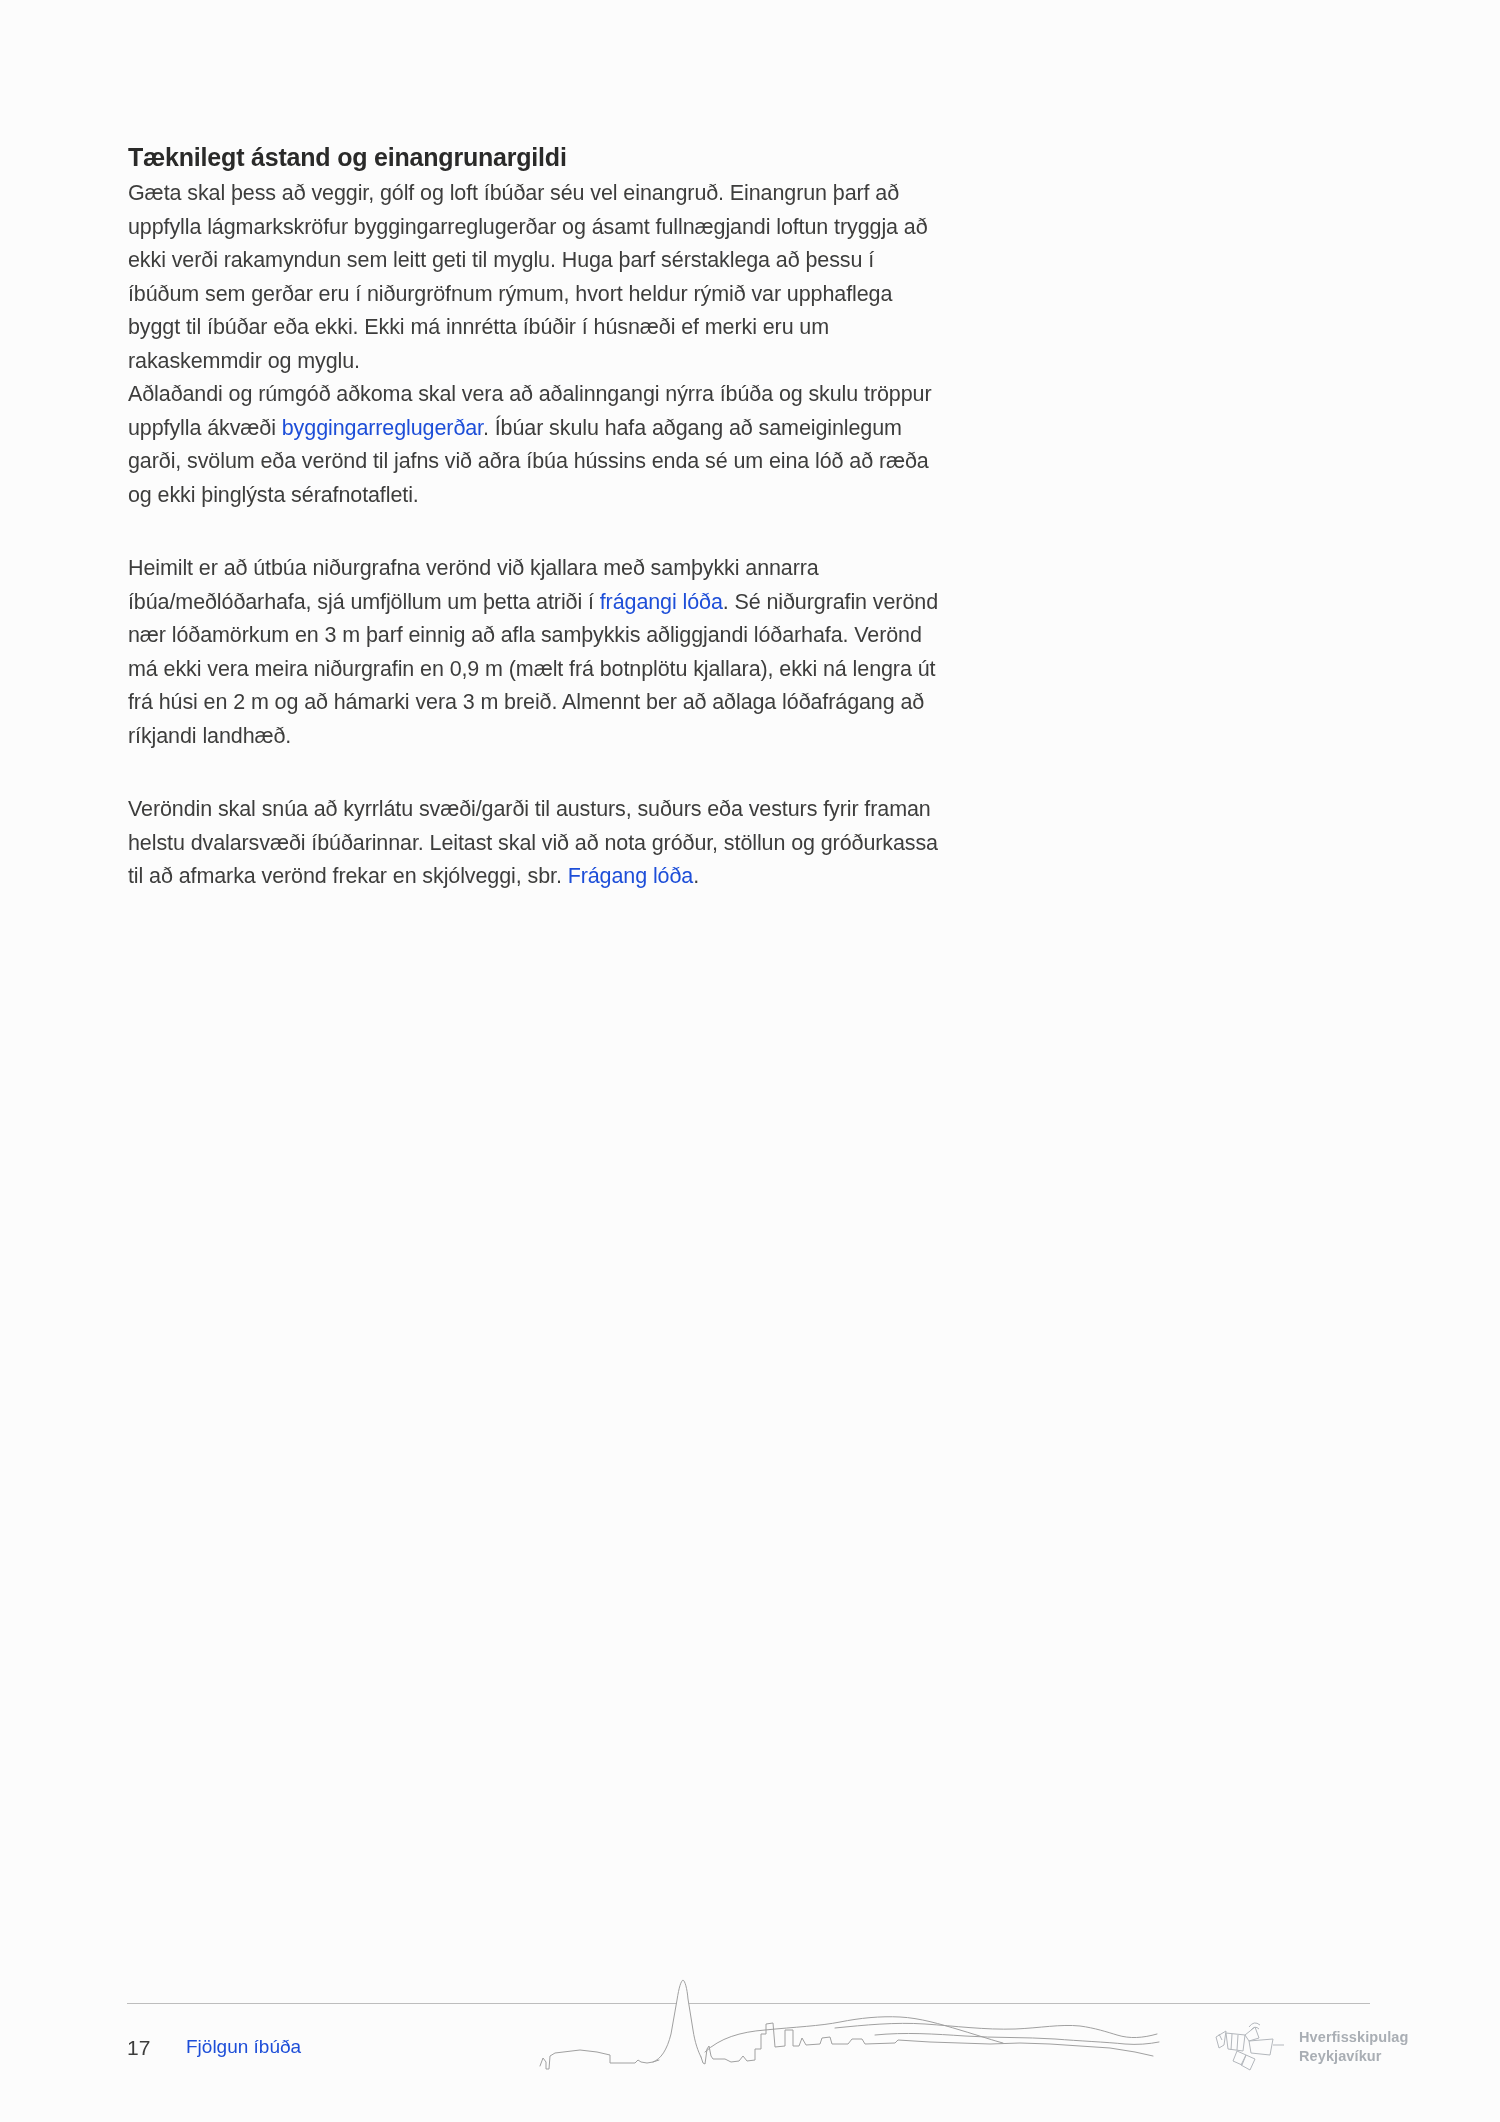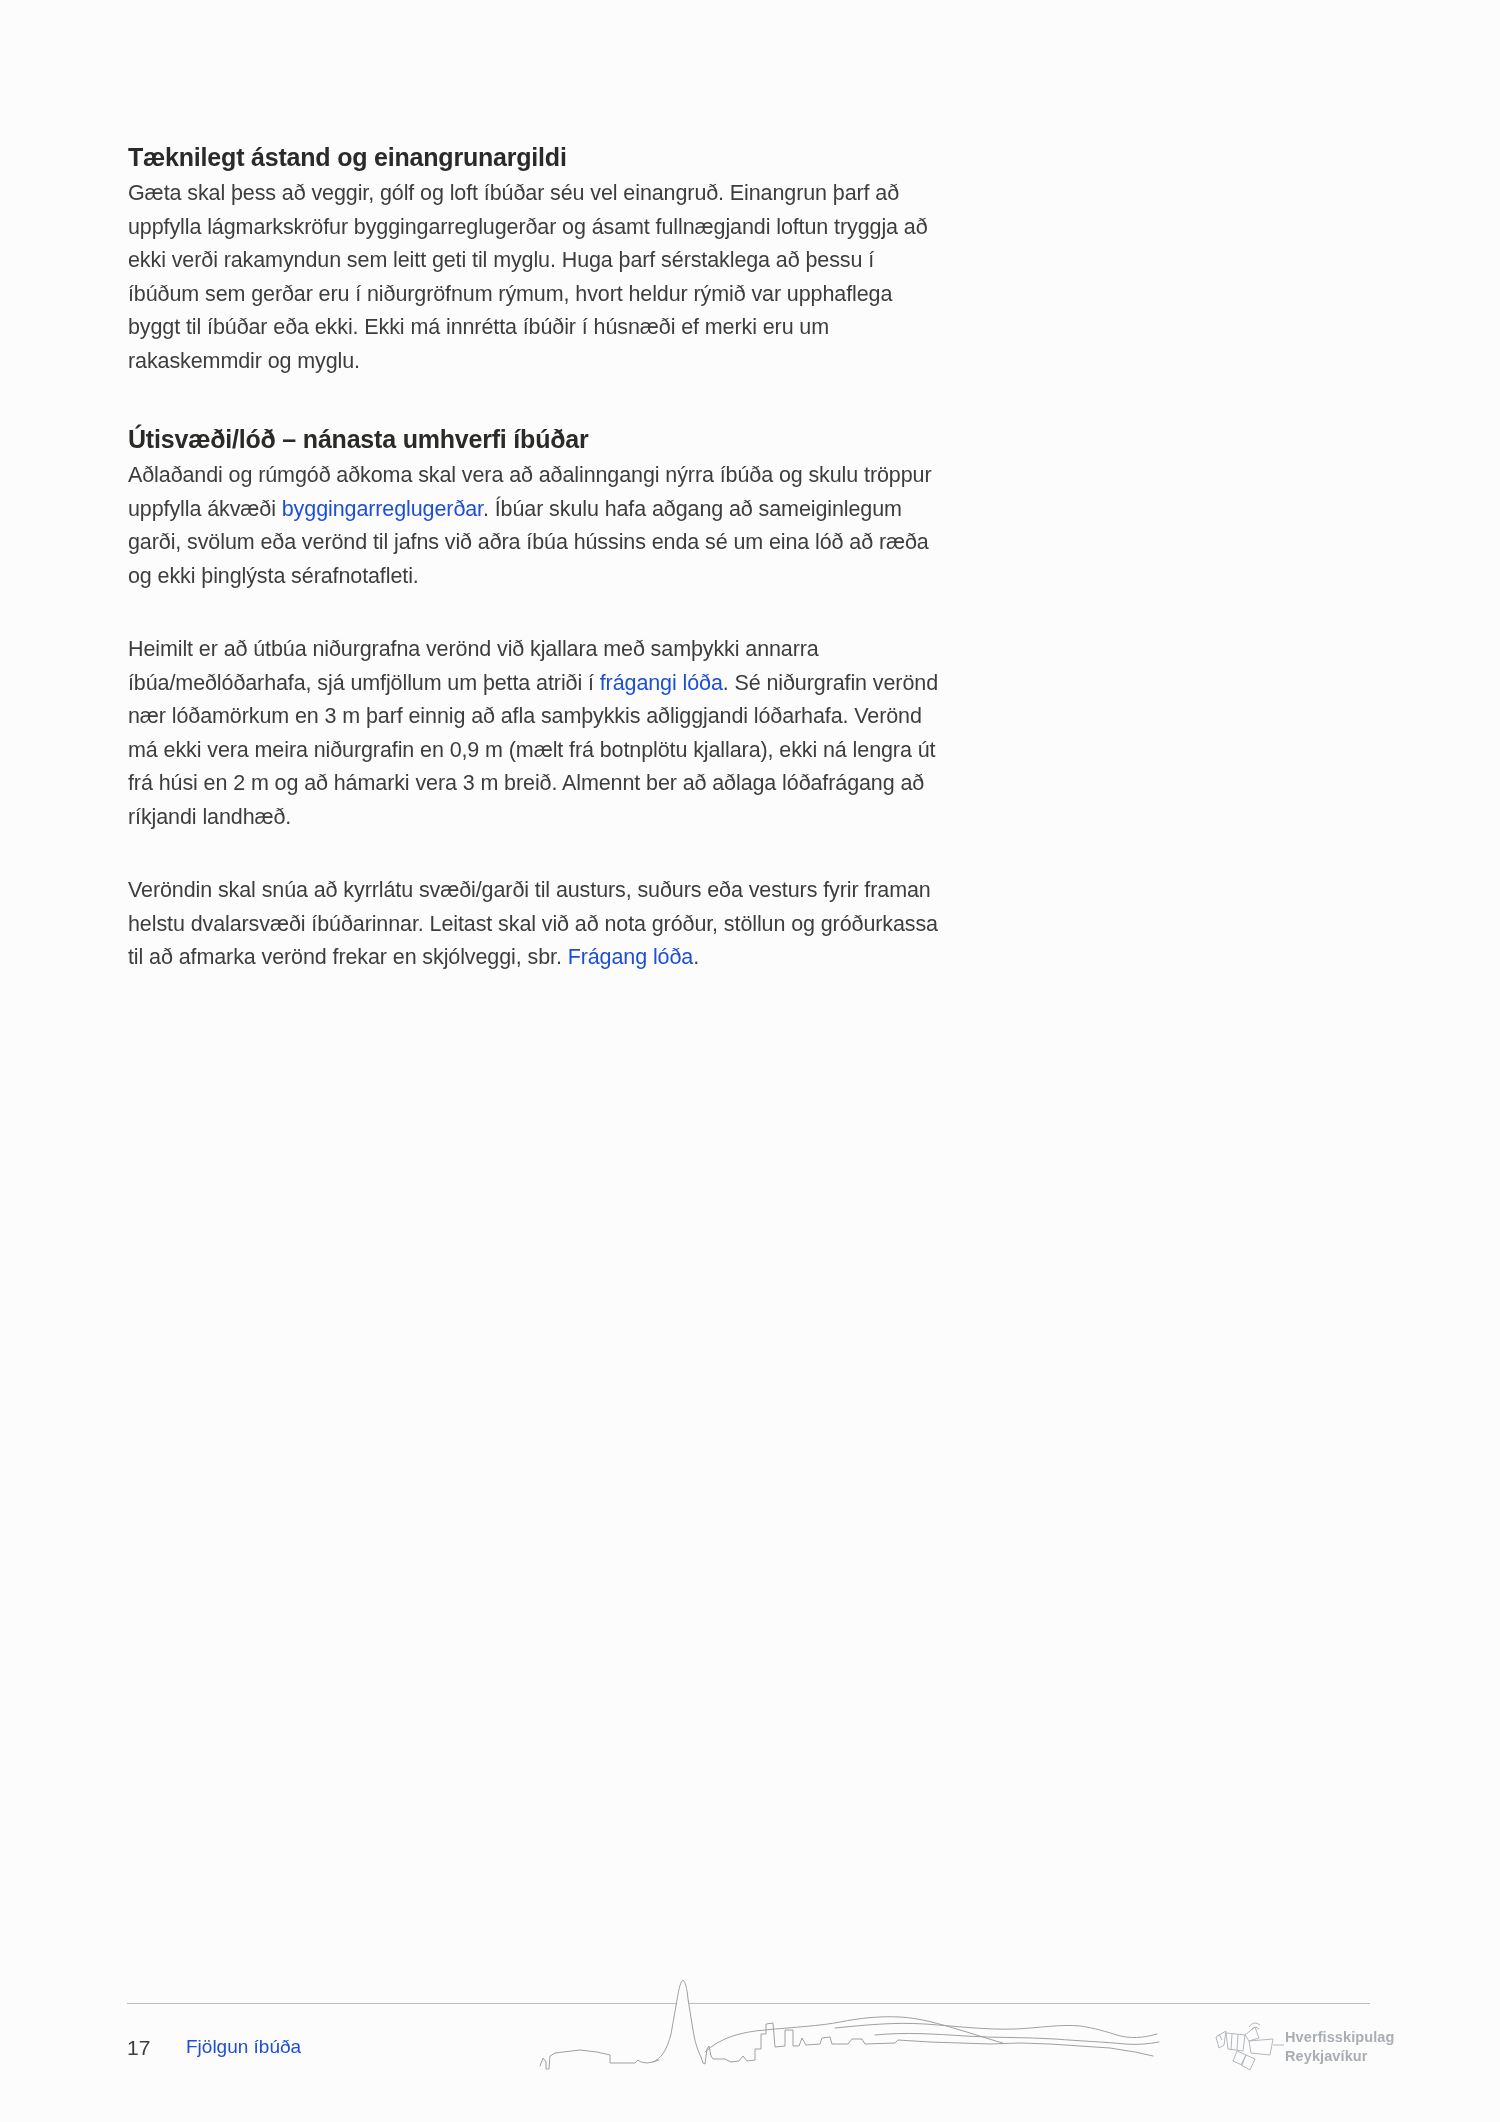--- a/index.html
+++ b/index.html
@@ -43,37 +43,36 @@
     position:absolute;left:127px;top:2036px;font-size:21px;color:#3d3d3c;
   }
   .footer-label{
     position:absolute;left:186px;top:2036px;font-size:19px;color:#1d4ed8;
   }
   .logo{
     position:absolute;left:1213px;top:2020px;display:flex;align-items:center;
   }
   .logo svg{display:block;}
   .logo-text{
-    margin-left:0;font-size:14.5px;line-height:19px;
+    margin-left:14px;font-size:14.5px;line-height:19px;
     color:#a9aeb4;font-weight:bold;letter-spacing:0.1px;
   }
   .logo-text span{display:block;}
 </style>
 </head>
 <body>
 
 <div class="page">
 
   <main class="content" id="sections">
       <section>
         <h2>Tæknilegt ástand og einangrunargildi</h2>
         <p><span>Gæta skal þess að veggir, gólf og loft íbúðar séu vel einangruð. Einangrun þarf að uppfylla lágmarkskröfur byggingarreglugerðar og ásamt fullnægjandi loftun tryggja að ekki verði rakamyndun sem leitt geti til myglu. Huga þarf sérstaklega að þessu í íbúðum sem gerðar eru í niðurgröfnum rýmum, hvort heldur rýmið var upphaflega byggt til íbúðar eða ekki. Ekki má innrétta íbúðir í húsnæði ef merki eru um rakaskemmdir og myglu.</span></p>
       </section>
       <section>
-        <h2>Útisvæði/lóð – nánasta umhverfi íbúðar</h2>
         <p><span>Aðlaðandi og rúmgóð aðkoma skal vera að aðalinngangi nýrra íbúða og skulu tröppur uppfylla ákvæði </span><a class="link">byggingarreglugerðar</a><span>. Íbúar skulu hafa aðgang að sameiginlegum garði, svölum eða verönd til jafns við aðra íbúa hússins enda sé um eina lóð að ræða og ekki þinglýsta sérafnotafleti.</span></p>
         <p><span>Heimilt er að útbúa niðurgrafna verönd við kjallara með samþykki annarra íbúa/meðlóðarhafa, sjá umfjöllum um þetta atriði í </span><a class="link">frágangi lóða</a><span>. Sé niðurgrafin verönd nær lóðamörkum en 3 m þarf einnig að afla samþykkis aðliggjandi lóðarhafa. Verönd má ekki vera meira niðurgrafin en 0,9 m (mælt frá botnplötu kjallara), ekki ná lengra út frá húsi en 2 m og að hámarki vera 3 m breið. Almennt ber að aðlaga lóðafrágang að ríkjandi landhæð.</span></p>
         <p><span>Veröndin skal snúa að kyrrlátu svæði/garði til austurs, suðurs eða vesturs fyrir framan helstu dvalarsvæði íbúðarinnar. Leitast skal við að nota gróður, stöllun og gróðurkassa til að afmarka verönd frekar en skjólveggi, sbr. </span><a class="link">Frágang lóða</a><span>.</span></p>
       </section>
     </main>
 
   <div class="footer-rule"></div>
 
   <svg class="skyline" viewBox="0 0 625 104" fill="none" stroke="#a0a0a0" stroke-width="1" stroke-linejoin="round" stroke-linecap="round">
 

